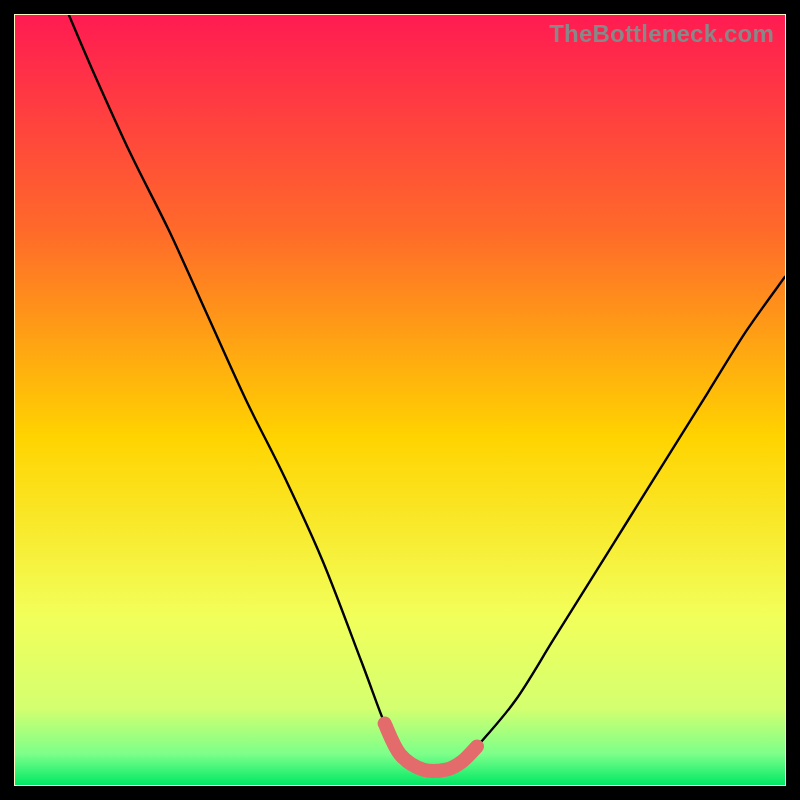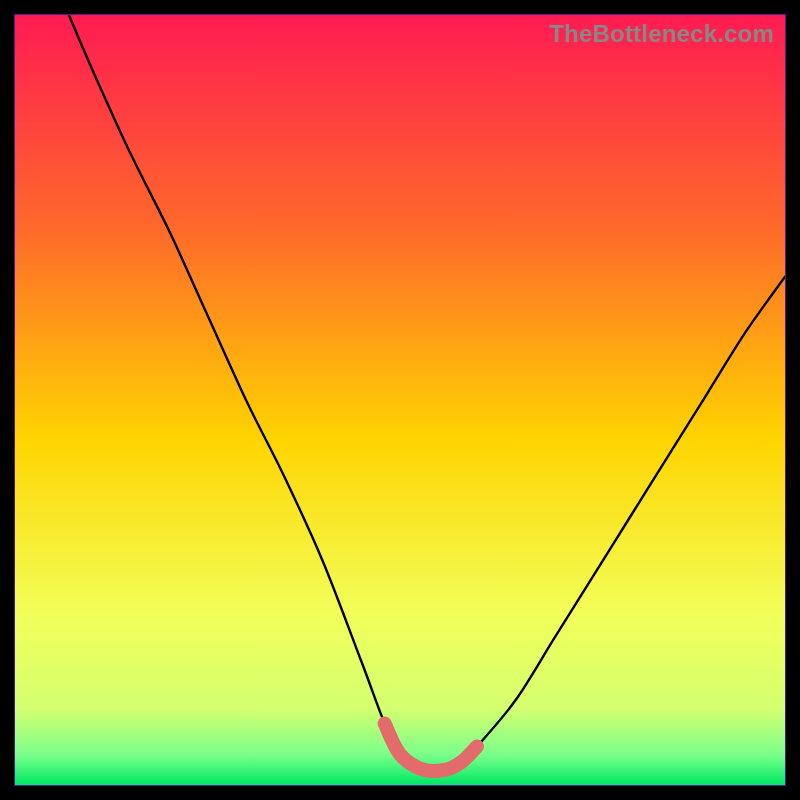--- a/index.html
+++ b/index.html
@@ -10,21 +10,21 @@
     background: #000;
     overflow: hidden;
     font-family: Arial, Helvetica, sans-serif;
   }
   .frame {
     position: absolute;
     left: 14px;
     top: 14px;
     width: 772px;
     height: 772px;
-    background: #4c1d95;
+    background: #fef9c3;
   }
   .plot-area {
     position: absolute;
     left: 1px;
     top: 1px;
     width: 770px;
     height: 770px;
     overflow: hidden;
   }
   .gradient {

